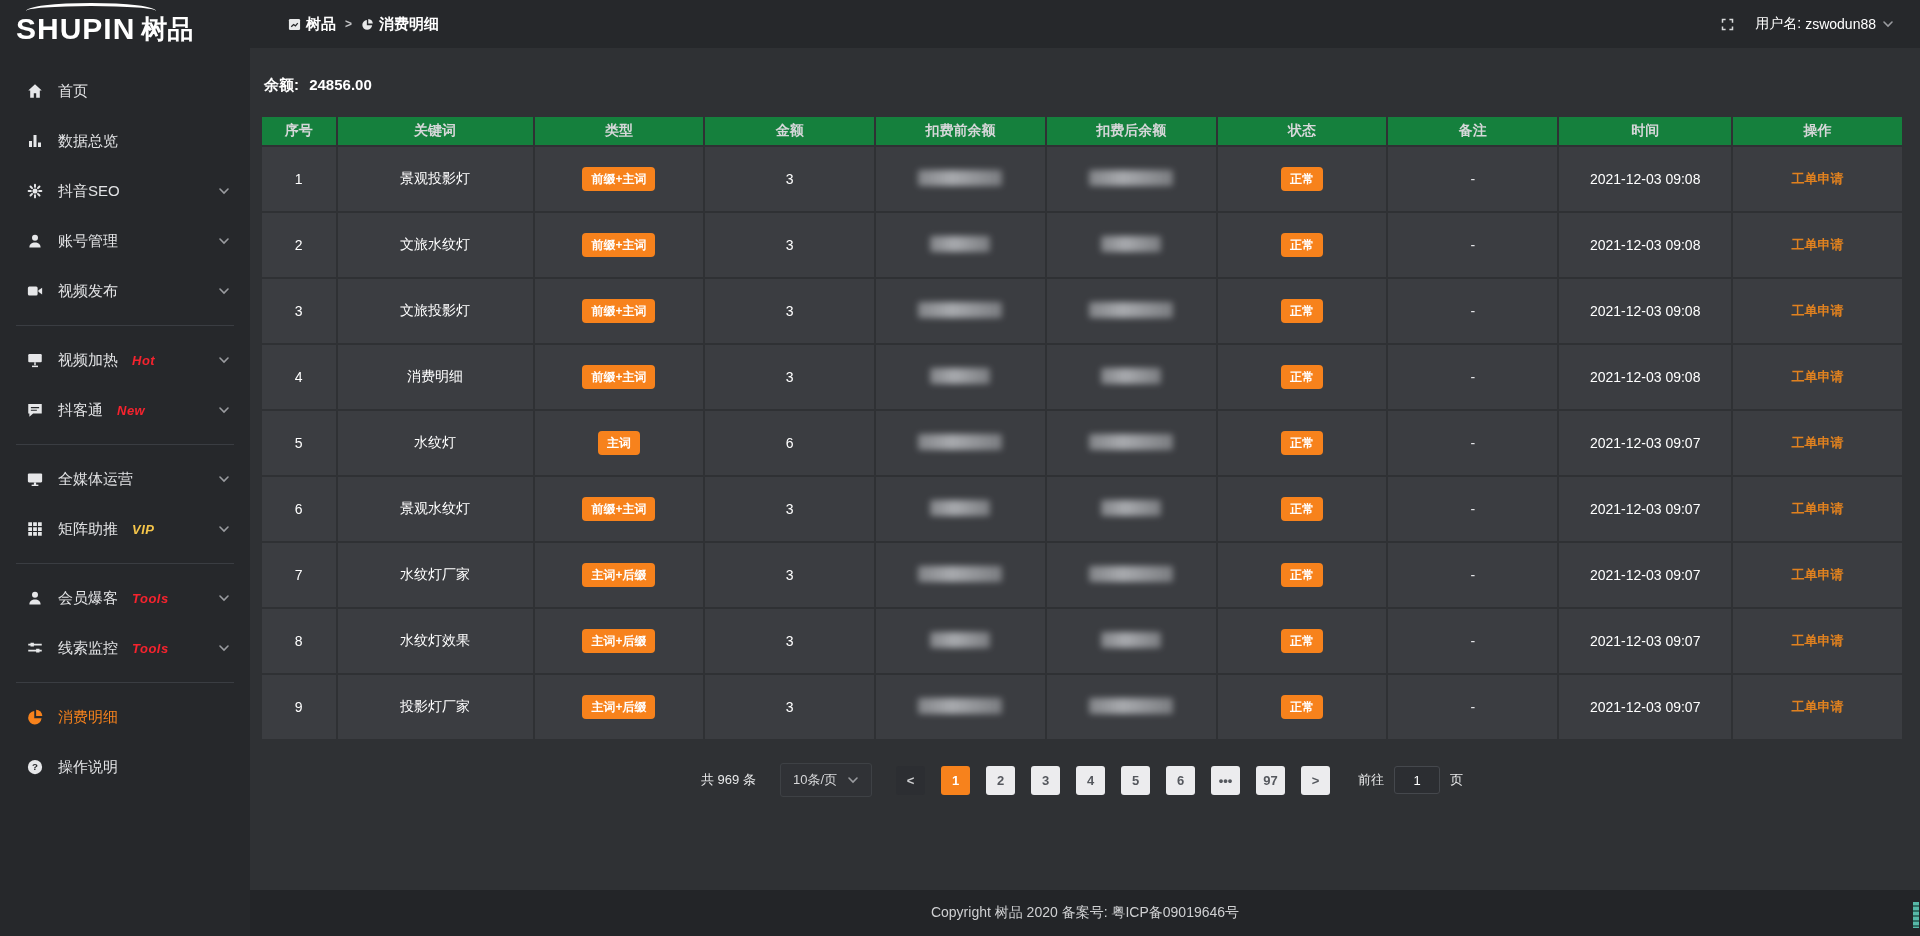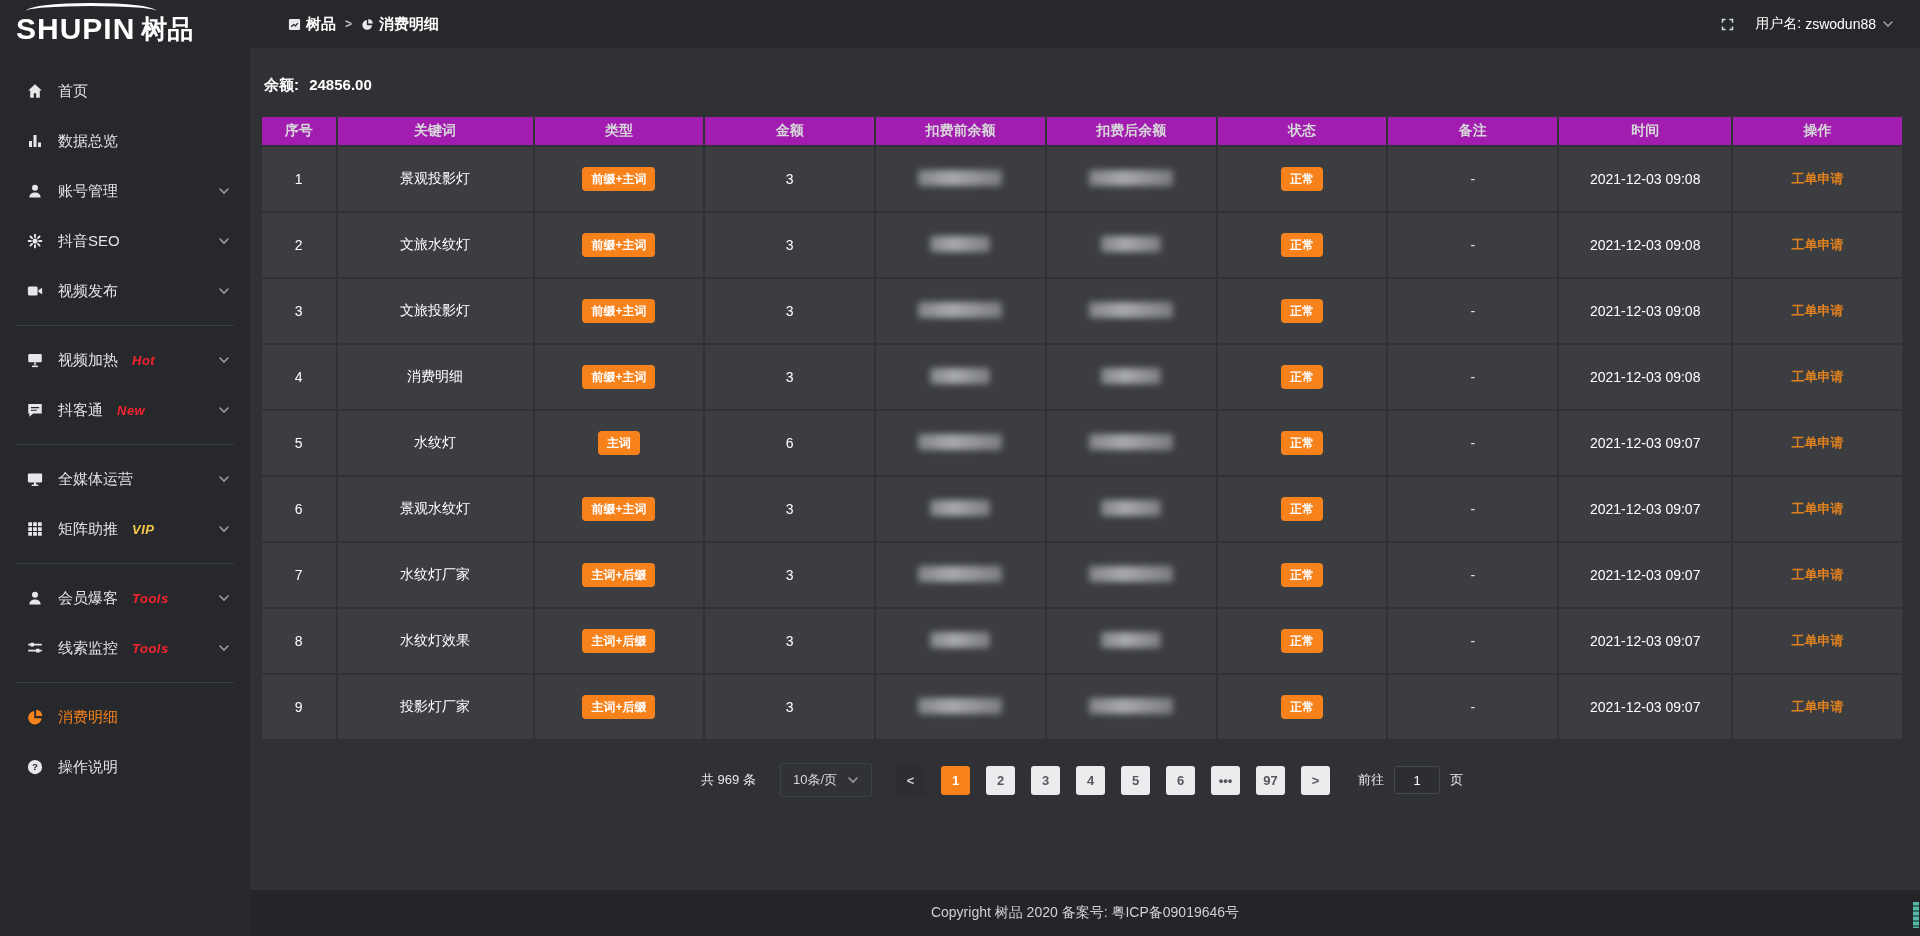--- a/index.html
+++ b/index.html
@@ -45,21 +45,21 @@
   .fs-btn svg { width:15px; height:15px; display:block; }
   .user-box { display:flex; align-items:center; gap:4px; font-size:14px; color:#fff; cursor:pointer; }
   .user-box .chev { margin-left:2px; }
 
   
   .content { flex:1; display:flex; flex-direction:column; padding:28px 16px 0 10px; min-height:0; }
   .balance { font-size:15px; font-weight:bold; margin:0 0 20px 4px; color:#fff; }
   .balance .val { margin-left:6px; }
 
   table { width:100%; border-collapse:collapse; table-layout:fixed; }
-  th { background:#a21caf; color:#d6d7d9; font-size:14px; font-weight:bold;
+  th { background:#15803d; color:#d6d7d9; font-size:14px; font-weight:bold;
        height:30px; border:2px solid #2f3134; padding:0; }
   td { background:#3b3d41; color:#fff; font-size:14px; height:66px;
        text-align:center; border:2px solid #2f3134; padding:0; }
   .badge { display:inline-block; background:#f7821c; color:#fff; border-radius:4px;
            padding:6px 9px; font-size:12px; font-weight:bold; line-height:1; }
   .action-link { color:#e0811f; font-size:13px; font-weight:bold; cursor:pointer; }
   .blur-chip { display:inline-block; width:84px; height:16px; border-radius:2px; opacity:.85;
                background:linear-gradient(90deg,#8e9094,#bcbec2 40%,#85878b);
                filter:blur(3px); }
   tbody tr:nth-child(even) .blur-chip { width:60px; }
@@ -123,40 +123,40 @@
         <span class="mi-icon">
             <svg viewBox="0 0 24 24" fill="currentColor">
               <path d="M4 20v-8h4v8zM10 20V4h4v16zM16 20v-6h4v6z"></path>
             </svg>
           </span>
         <span>数据总览</span>
       </div>
 
       <div class="menu-item">
         <span class="mi-icon">
-            <svg viewBox="0 0 24 24" fill="currentColor">
-              <path d="M12 11.5a4 4 0 100-8 4 4 0 000 8zm-7.5 9c0-4.2 3.3-6.5 7.5-6.5s7.5 2.3 7.5 6.5z"></path>
-            </svg>
-          </span>
-        <span>账号管理</span>
-        <span class="chev">
-            <svg viewBox="0 0 12 12">
-              <use href="#i-chev"></use>
-            </svg>
-          </span>
-      </div>
-
-      <div class="menu-item">
-        <span class="mi-icon">
             <svg viewBox="0 0 24 24">
               <circle cx="12" cy="12" r="3.4" fill="currentColor"></circle>
               <path d="M12 3.5v3M12 17.5v3M3.5 12h3M17.5 12h3M6 6l2.1 2.1M15.9 15.9L18 18M18 6l-2.1 2.1M8.1 15.9L6 18" stroke="currentColor" stroke-width="2.6" stroke-linecap="round" fill="none"></path>
             </svg>
           </span>
         <span>抖音SEO</span>
+        <span class="chev">
+            <svg viewBox="0 0 12 12">
+              <use href="#i-chev"></use>
+            </svg>
+          </span>
+      </div>
+
+      <div class="menu-item">
+        <span class="mi-icon">
+            <svg viewBox="0 0 24 24" fill="currentColor">
+              <path d="M12 11.5a4 4 0 100-8 4 4 0 000 8zm-7.5 9c0-4.2 3.3-6.5 7.5-6.5s7.5 2.3 7.5 6.5z"></path>
+            </svg>
+          </span>
+        <span>账号管理</span>
         <span class="chev">
             <svg viewBox="0 0 12 12">
               <use href="#i-chev"></use>
             </svg>
           </span>
       </div>
 
       <div class="menu-item">
         <span class="mi-icon">
             <svg viewBox="0 0 24 24" fill="currentColor">

